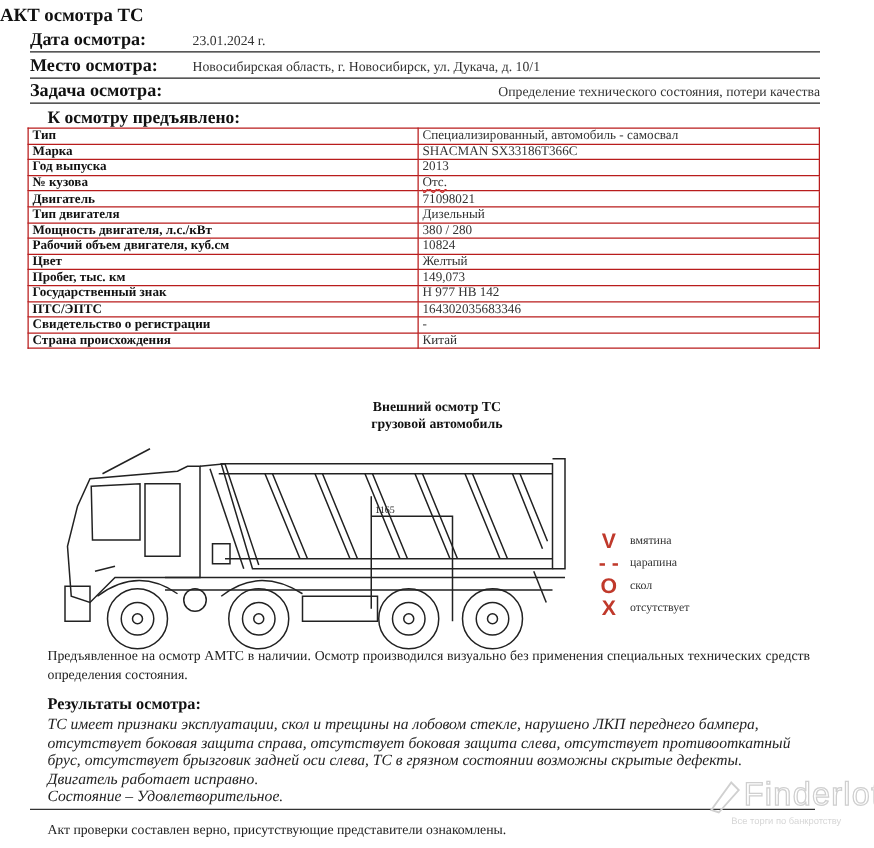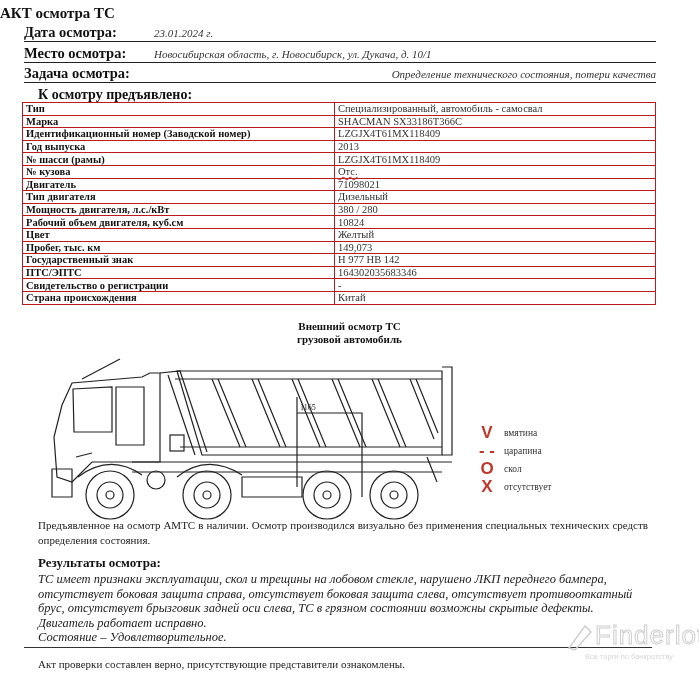--- a/index.html
+++ b/index.html
@@ -1,20 +1,20 @@
 <!DOCTYPE html>
 <html><head>
 <meta charset="utf-8">
 <style>
   html,body{margin:0;padding:0;background:#fff;}
   body{width:699px;height:678px;position:relative;overflow:hidden;font-family:"Liberation Serif",serif;color:#111;}
   .title{position:absolute;left:0;width:699px;top:5px;text-align:left;font-weight:bold;font-size:15px;}
   .hdr-row{position:absolute;left:24px;width:632px;height:19px;border-bottom:1.5px solid #222;display:flex;align-items:flex-end;}
   .hdr-label{width:130px;font-weight:bold;font-size:14.5px;line-height:17px;}
-  .hdr-val{font-style:italic;font-size:11px;line-height:15px;color:#333;margin-top:32px;}
+  .hdr-val{font-size:11px;line-height:15px;color:#333;margin-top:32px;}
   .section{position:absolute;left:38px;top:87px;font-weight:bold;font-size:14px;}
   table.spec{position:absolute;left:22px;top:102px;width:634px;border-collapse:collapse;font-size:10.5px;}
   table.spec td{border:1px solid #b91c1c;height:11.6px;padding:0 3px;line-height:11px;white-space:nowrap;}
   table.spec td.k{width:305px;font-weight:bold;}
   table.spec td.v{color:#333;margin-left:22px;}
   .u-red{text-decoration:underline wavy #c33;text-underline-offset:1px;}
   .subtitle{position:absolute;left:0;width:699px;top:320px;text-align:center;font-weight:bold;font-size:11px;line-height:13px;}
   .truck{position:absolute;left:32px;top:357px;width:440px;height:165px;}
   .legend{position:absolute;left:470px;top:424px;}
   .lg-item{display:flex;align-items:center;height:18px;}
@@ -53,30 +53,22 @@
   <tbody>
       <tr>
         <td class="k">Тип</td>
         <td class="v">Специализированный, автомобиль - самосвал</td>
       </tr>
   <tr>
         <td class="k">Марка</td>
         <td class="v">SHACMAN SX33186T366C</td>
       </tr>
   <tr>
-        <td class="k">Идентификационный номер (Заводской номер)</td>
-        <td class="v">LZGJX4T61MX118409</td>
-      </tr>
-  <tr>
         <td class="k">Год выпуска</td>
         <td class="v">2013</td>
-      </tr>
-  <tr>
-        <td class="k">№ шасси (рамы)</td>
-        <td class="v">LZGJX4T61MX118409</td>
       </tr>
   <tr>
         <td class="k">№ кузова</td>
         <td class="v"><span class="u-red">Отс.</span></td>
       </tr>
   <tr>
         <td class="k">Двигатель</td>
         <td class="v">71098021</td>
       </tr>
   <tr>

